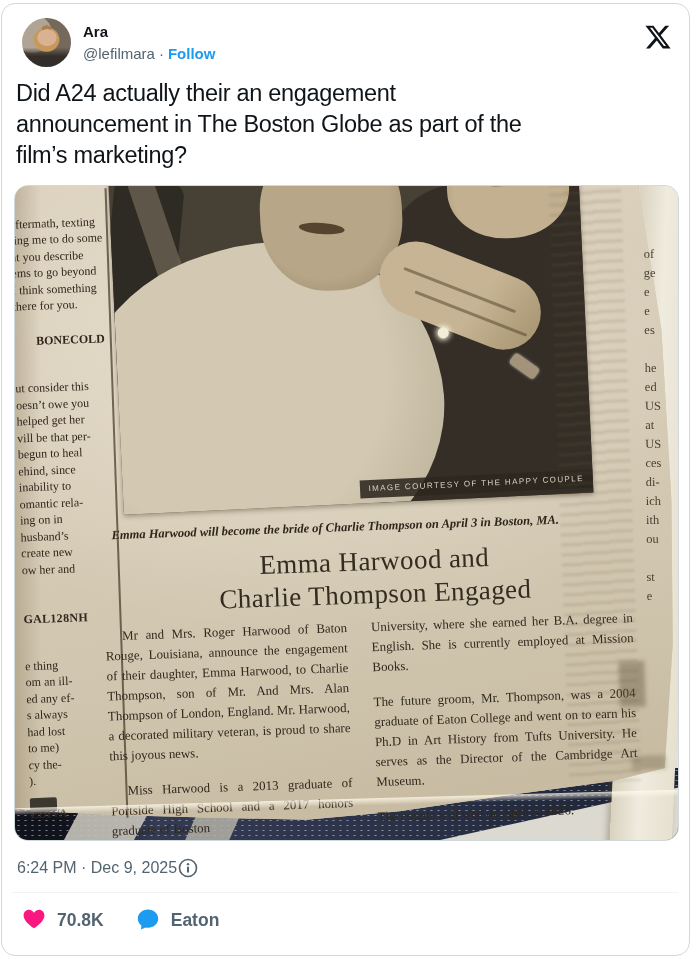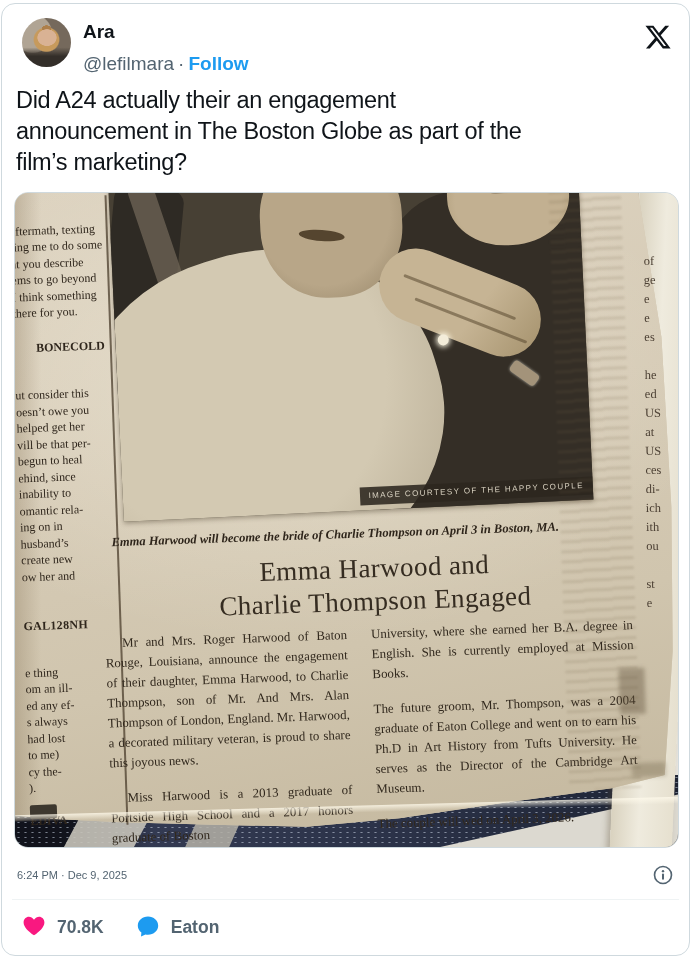--- a/index.html
+++ b/index.html
@@ -15,22 +15,22 @@
   .avatar { width:49px; height:49px; border-radius:50%; margin-left:8px; flex:0 0 49px;
     background:
       radial-gradient(ellipse 15px 13px at 51% 40%, #d9b294 62%, rgba(0,0,0,0) 66%),
       radial-gradient(ellipse 8px 6px at 50% 22%, #ad7f4a 55%, rgba(0,0,0,0) 60%),
       radial-gradient(ellipse 21px 20px at 50% 44%, #c79a5c 58%, rgba(0,0,0,0) 64%),
       linear-gradient(180deg, rgba(0,0,0,0) 60%, #332e29 78%),
       radial-gradient(ellipse 30px 30px at 22% 32%, #b0a494 62%, rgba(0,0,0,0) 66%),
       #75695c;
   }
   .hdr-names { margin-left:12px; padding-top:3px; }
-  .hdr-name { font-size:19px; font-weight:700; color:#0f1419; line-height:21px; }
-  .hdr-sub { font-size:19px; color:#536471; line-height:21px; margin-top:11px; }
+  .hdr-name { font-size:15px; font-weight:700; color:#0f1419; line-height:21px; }
+  .hdr-sub { font-size:15px; color:#536471; line-height:21px; margin-top:1px; }
   .hdr-sub .dot { padding:0 4px; }
   .follow { color:#1d9bf0; font-weight:700; text-decoration:none; cursor:pointer; }
   .xlogo { margin-left:auto; margin-right:5px; margin-top:5px; width:28px; height:28px; }
 
   
   .tweet-text { margin:11px 2px 0 2px; font-size:23.5px; line-height:31px;
                 letter-spacing:-0.3px; color:#0f1419; white-space:pre-line; }
 
   
   .photo-frame { position:relative; margin-top:14px; width:665px; height:656px;
@@ -141,22 +141,22 @@
   .np-smudge2 { left:608px; top:580px; width:34px; height:14px;
     background:rgba(100,86,60,.3); filter:blur(2px); }
   .np-darkrect { left:5px; top:601px; width:27px; height:14px; background:#3d382f;
     border-radius:2px; }
 
   .np-edgefrag { left:633px; top:70px; width:40px;
     font-family:"Liberation Serif", serif; font-size:12.5px; line-height:19px;
     color:#4c4034; white-space:pre-line; transform:rotate(1.5deg); }
 
   
-  .ts-row { display:flex; align-items:center; justify-content:space-between;
-    margin-top:16px; padding:0 3px; color:#536471; font-size:11px; }
+  .ts-row { display:flex; align-items:center; justify-content:flex-start;
+    margin-top:16px; padding:0 3px; color:#536471; font-size:16px; }
   .divider { border:none; border-top:1px solid #eff3f4; margin:13px -2px 0 -2px; }
   .actions { display:flex; align-items:center; margin-top:14px; padding-left:8px;
     color:#536471; font-size:17.5px; font-weight:700; }
   .act-group { display:flex; align-items:flex-end; cursor:pointer; }
   .act-group + .act-group { margin-left:32px; }
   .act-icon { width:24px; height:24px; margin-right:11px; display:block; }
 </style>
 </head>
 <body>
 

